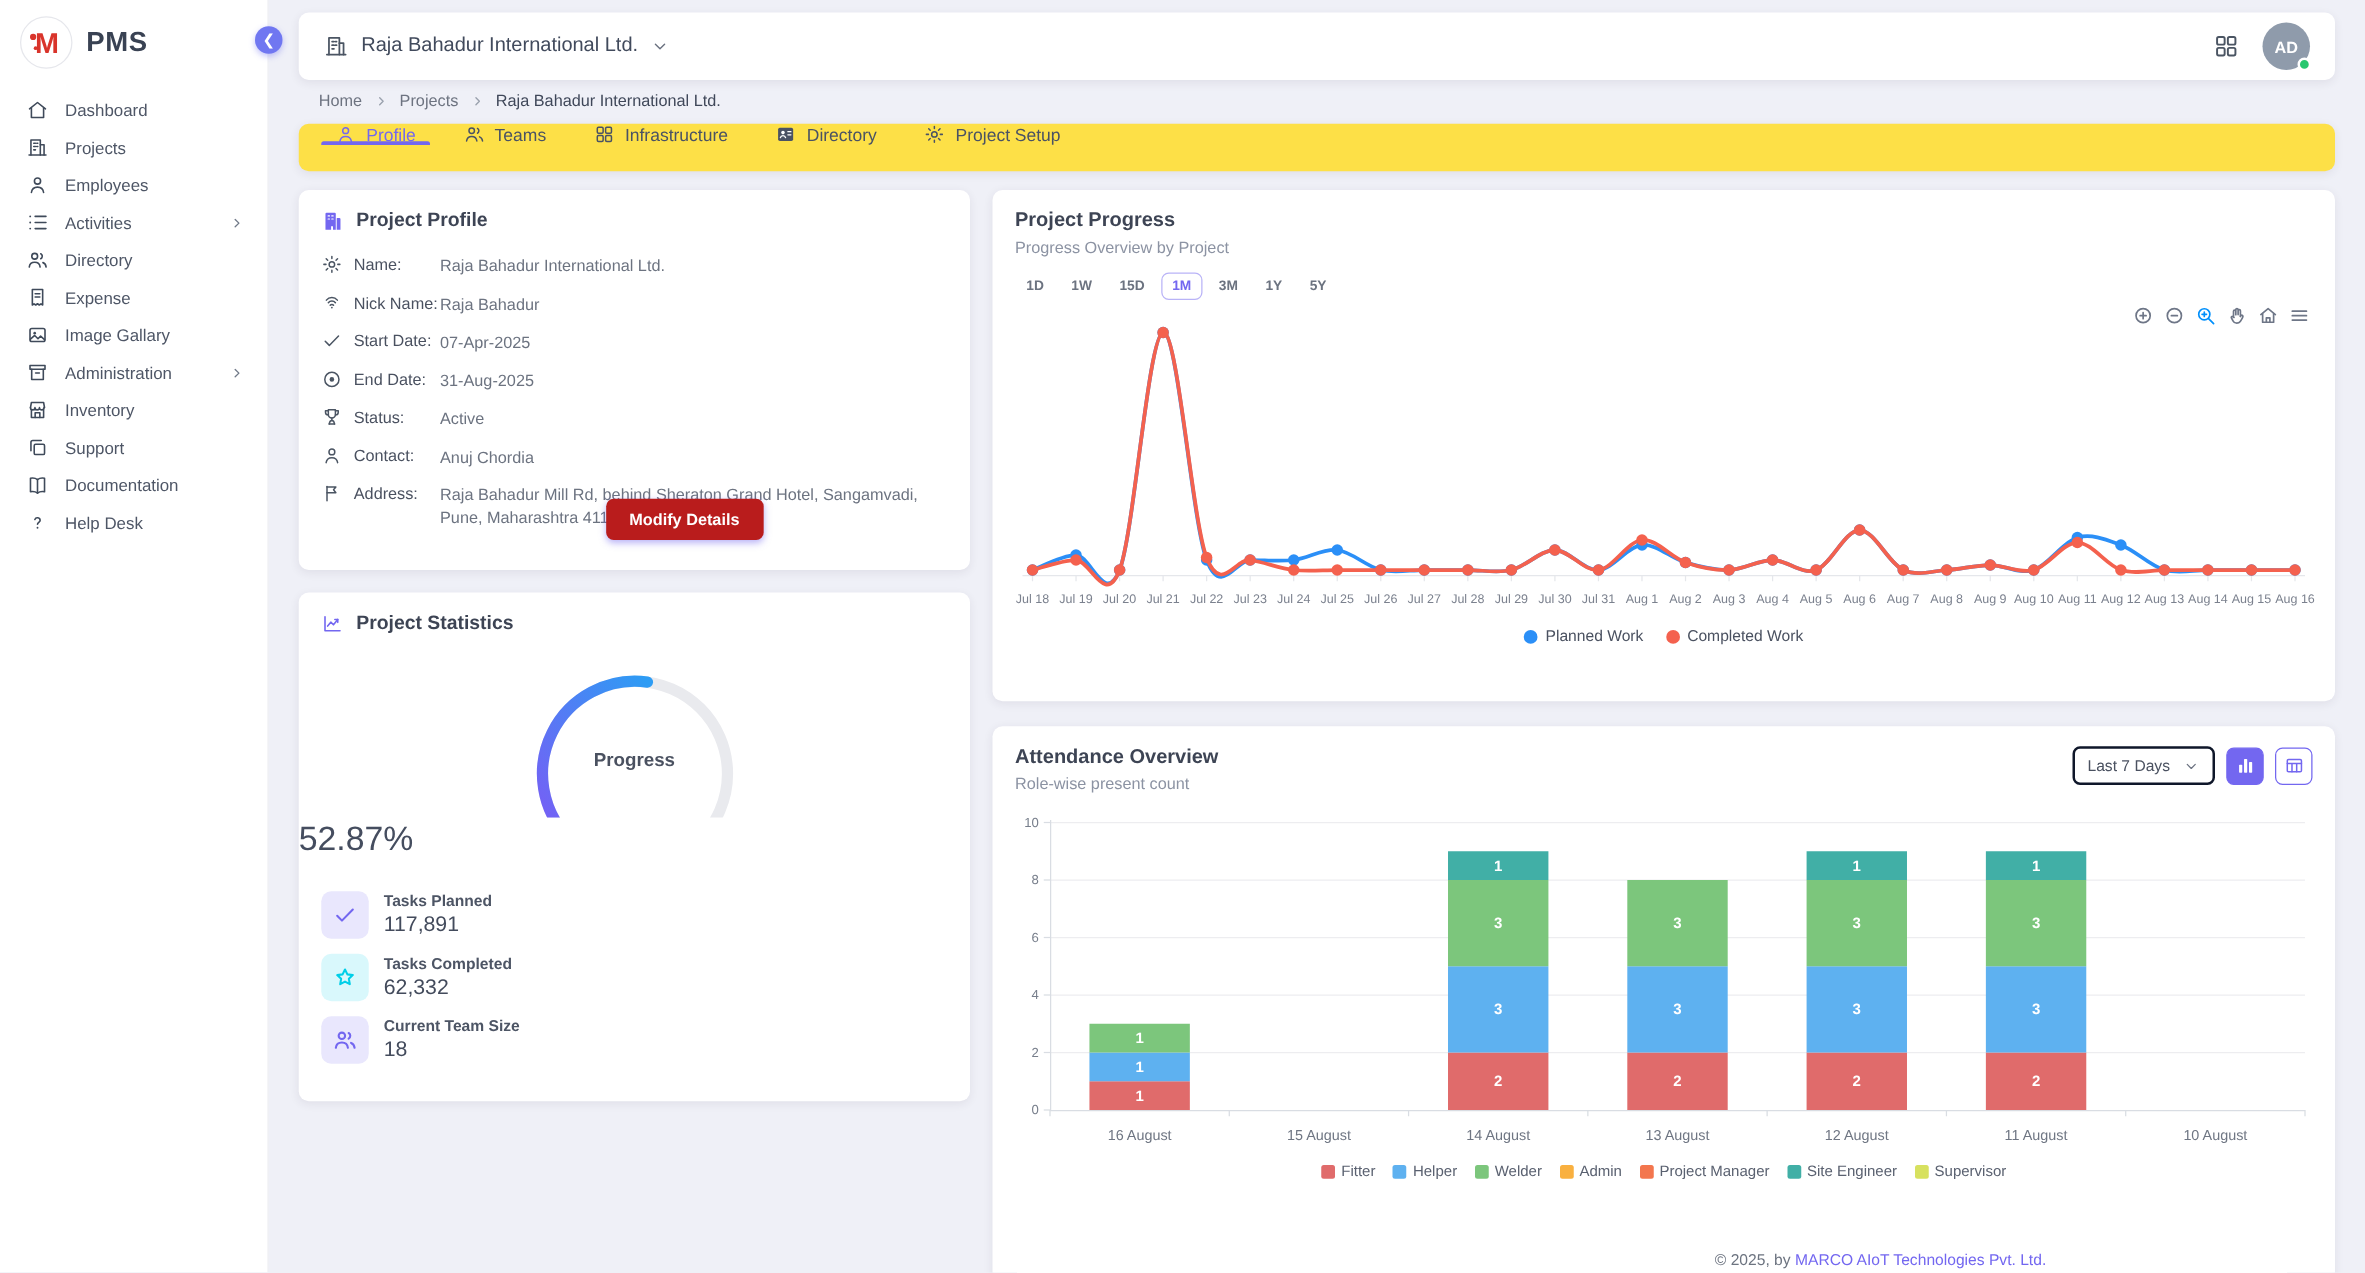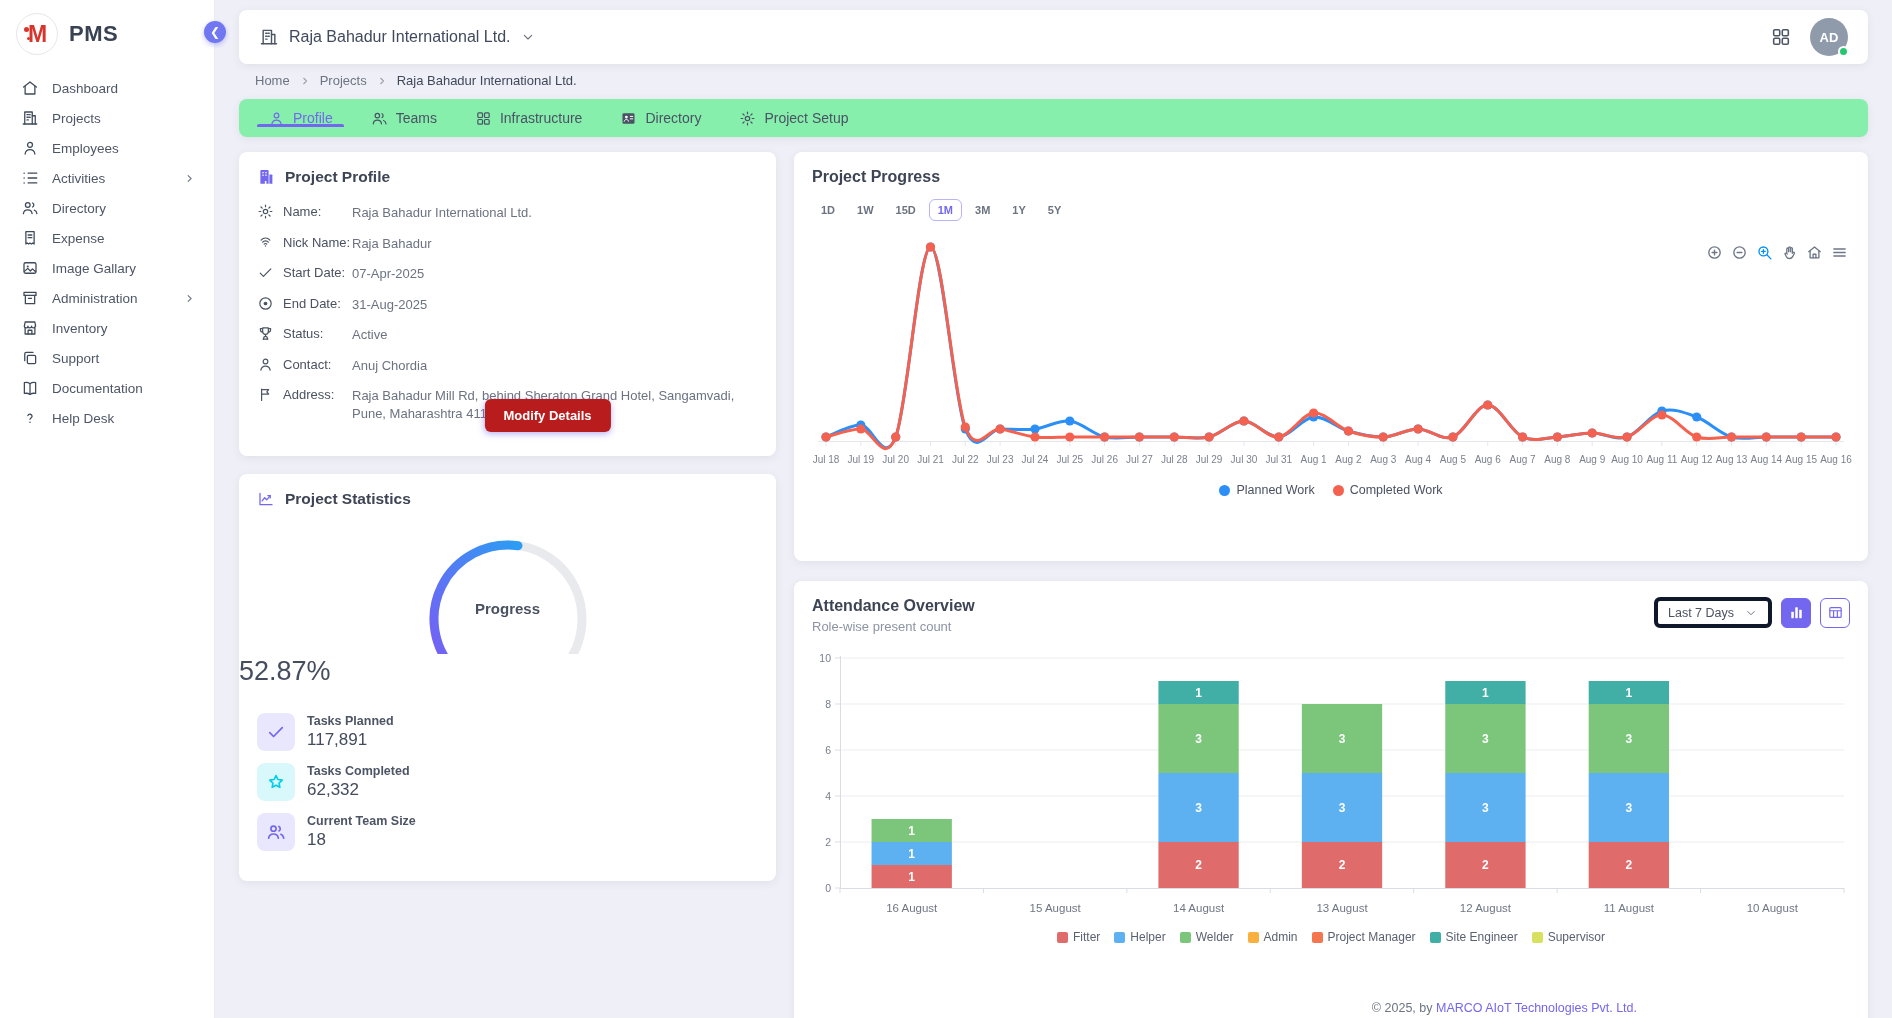--- a/index.html
+++ b/index.html
@@ -33,21 +33,21 @@
   .proj-select .ps-chev { width:16px; height:16px; color:#6b7280; display:flex; }
   .header-right { margin-left:auto; display:flex; align-items:center; gap:18px; }
   .apps-btn { width:22px; height:22px; color:#4b5563; background:none; border:none; cursor:pointer; padding:0; display:flex; }
   .avatar { position:relative; width:38px; height:38px; border-radius:50%; background:#8f9bab; color:#fff; font-size:13px; font-weight:600; display:flex; align-items:center; justify-content:center; cursor:pointer; }
   .avatar .status-dot { position:absolute; right:-1px; bottom:-1px; width:11px; height:11px; border-radius:50%; background:#28c76f; border:2px solid #fff; }
 
   .breadcrumb { position:absolute; left:40px; top:73px; display:flex; align-items:center; gap:9px; font-size:13px; color:#6d7380; }
   .breadcrumb .crumb-last { color:#3f4759; }
   .breadcrumb .bc-sep { width:12px; height:12px; color:#9aa1ad; display:flex; }
 
-  .tabs-card { position:absolute; left:24px; right:24px; top:99px; height:38px; background:#86efac; border-radius:8px; box-shadow:0 2px 8px rgba(47,43,61,.08); display:flex; align-items:center; padding:0 10px; }
+  .tabs-card { position:absolute; left:24px; right:24px; top:99px; height:38px; background:#fde047; border-radius:8px; box-shadow:0 2px 8px rgba(47,43,61,.08); display:flex; align-items:flex-start; padding:0 10px; }
   .tab { display:flex; align-items:center; gap:8px; padding:0 19px; font-size:14px; color:#4a5264; position:relative; cursor:pointer; }
   .tab .tab-icon { width:17px; height:17px; display:flex; }
   .tab.active { color:#7367f0; }
   .tab.active::after { content:""; position:absolute; left:8px; right:8px; bottom:0; height:3px; border-radius:2px 2px 0 0; background:#7367f0; }
 
   .col-left  { position:absolute; left:24px; top:152px; width:537px; }
   .col-right { position:absolute; left:579px; right:24px; top:152px; }
 
   .card-title-row { display:flex; align-items:center; gap:10px; padding:16px 18px 8px 18px; }
   .card-title-row .ct-icon { width:18px; height:18px; color:#7367f0; display:flex; }
@@ -84,21 +84,21 @@
   .chart-toolbar { position:absolute; right:20px; top:92px; display:flex; align-items:center; gap:8px; }
   .ct-btn { width:17px; height:17px; color:#6e7687; background:none; border:none; padding:0; cursor:pointer; display:flex; }
   .ct-btn.active { color:#008ffb; }
   .line-legend { display:flex; justify-content:center; gap:18px; margin-top:4px; }
   .legend-item { display:flex; align-items:center; gap:6px; font-size:12.5px; color:#4a5160; cursor:pointer; }
   .legend-dot { width:11px; height:11px; border-radius:50%; }
 
   
   .attendance-card { margin-top:20px; height:545px; position:relative; padding:16px 18px 0 18px; }
   .att-controls { position:absolute; right:18px; top:16px; display:flex; align-items:center; gap:9px; }
-  .period-select { display:flex; align-items:center; gap:10px; border:4px solid #0f172a; border-radius:6px; height:31px; padding:0 10px; font-size:12.5px; color:#4a5160; background:#fff; cursor:pointer; font-family:inherit; }
+  .period-select { display:flex; align-items:center; gap:10px; border:2px solid #0f172a; border-radius:6px; height:31px; padding:0 10px; font-size:12.5px; color:#4a5160; background:#fff; cursor:pointer; font-family:inherit; }
   .period-select .sel-chev { width:14px; height:14px; color:#6b7280; display:flex; }
   .view-btn { width:30px; height:30px; border-radius:6px; display:flex; align-items:center; justify-content:center; cursor:pointer; }
   .view-btn svg { width:17px; height:17px; }
   .view-btn.filled { background:#7367f0; border:1px solid #7367f0; color:#fff; }
   .view-btn.outline { background:#fff; border:1px solid #7367f0; color:#7367f0; }
   .bar-legend { display:flex; justify-content:center; gap:14px; margin-top:6px; }
   .blegend-item { display:flex; align-items:center; gap:5px; font-size:12px; color:#5a6170; cursor:pointer; }
   .blegend-sq { width:11px; height:11px; border-radius:2px; }
 
   .footer { position:absolute; bottom:3px; right:255px; font-size:12.5px; color:#6d7480; }
@@ -509,20 +509,21 @@
                  <div class="s-value">18</div>
               </span>
             </div>
           </div>
       </div>
     </section>
 
     <section class="col-right">
       <div class="card progress-card">
         <div class="pc-title">Project Progress</div>
+        <div class="pc-sub">Progress Overview by Project</div>
         <div class="range-row" id="range-row">
             <button class="range-btn">1D</button>
             <button class="range-btn">1W</button>
             <button class="range-btn">15D</button>
             <button class="range-btn active">1M</button>
             <button class="range-btn">3M</button>
             <button class="range-btn">1Y</button>
             <button class="range-btn">5Y</button>
           </div>
         <div class="chart-toolbar" id="chart-toolbar">

